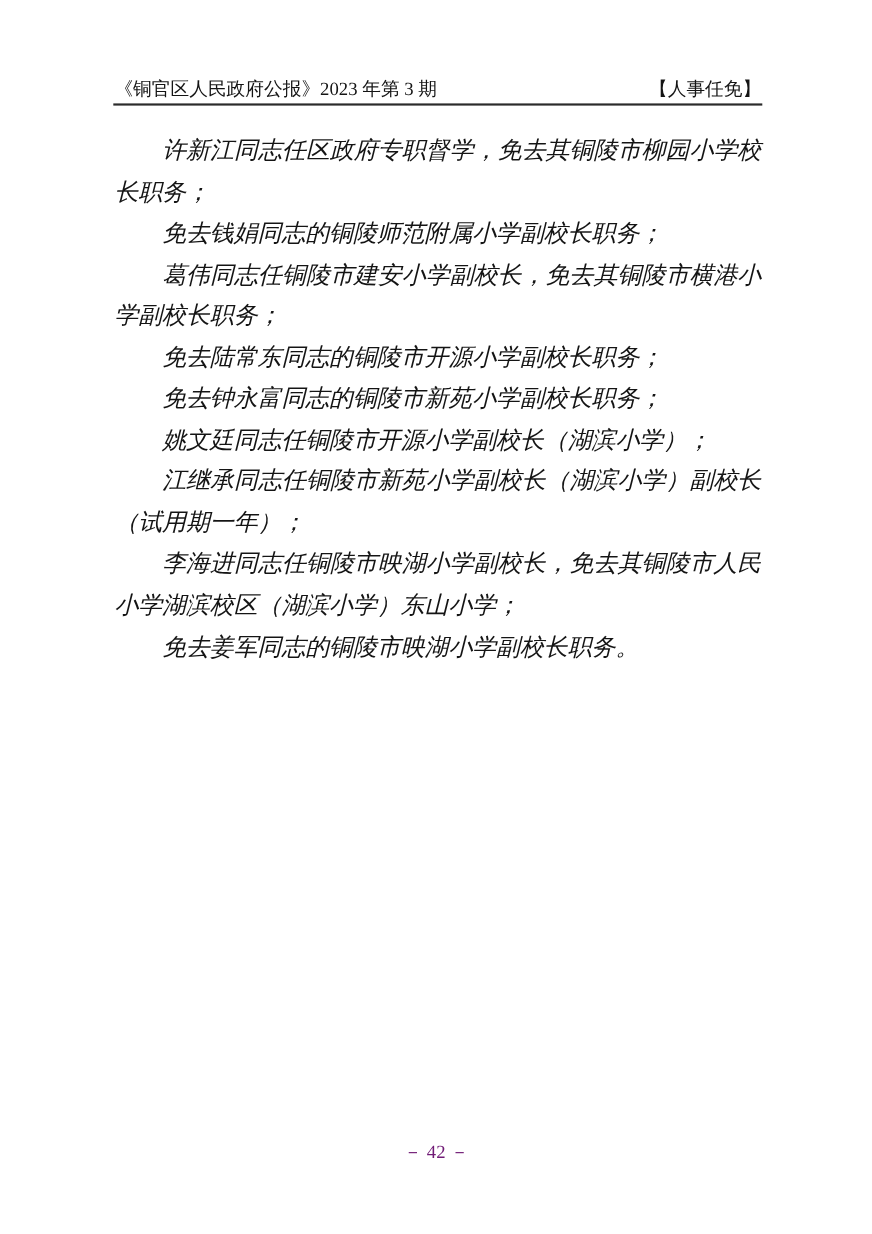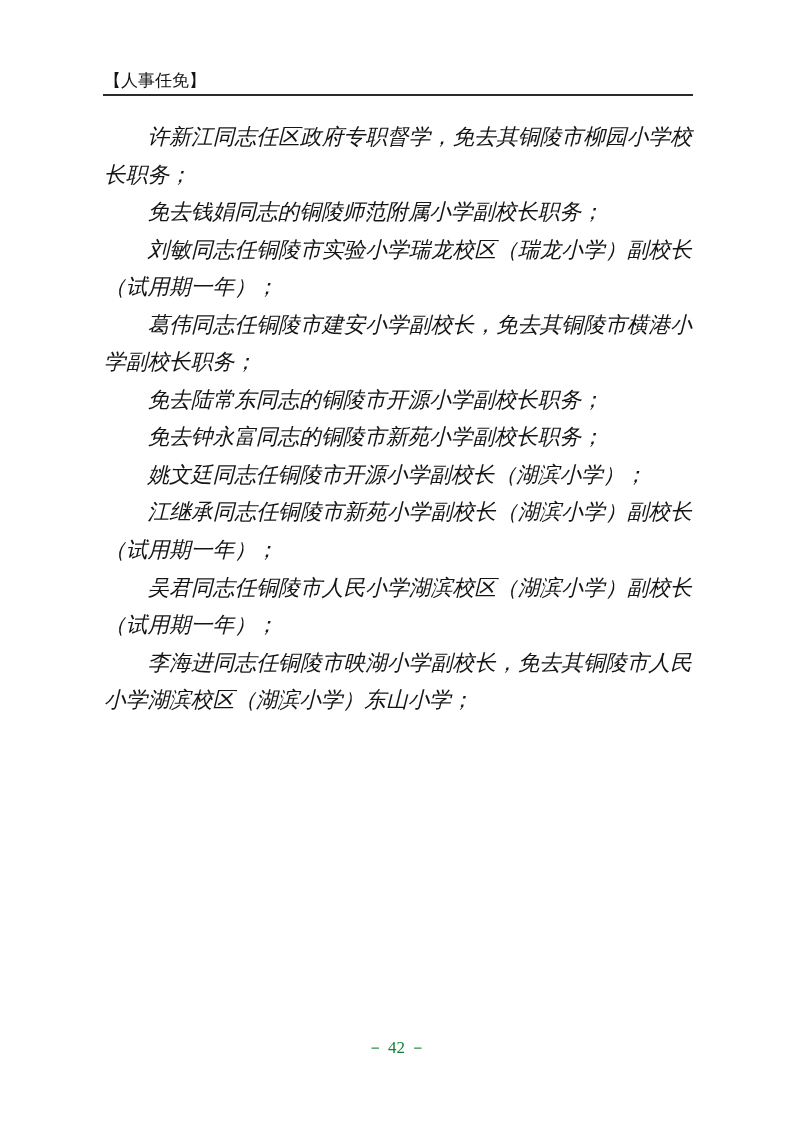--- a/index.html
+++ b/index.html
@@ -53,44 +53,44 @@
     font-style: italic;
   }
   .page-footer {
     position: absolute;
     top: 1036px;
     left: 0;
     width: 793px;
     text-align: center;
     font-size: 17px;
     line-height: 24px;
-    color: #15803d;
+    color: #701a75;
   }
 </style>
 </head>
 <body>
 
 <div class="page">
 
   <div class="page-header">
+    <span>《铜官区人民政府公报》2023 年第 3 期</span>
     <span>【人事任免】</span>
   </div>
 
   <div class="header-rule"></div>
 
   <div class="doc-body">
     <p>许新江同志任区政府专职督学，免去其铜陵市柳园小学校长职务；</p>
     <p>免去钱娟同志的铜陵师范附属小学副校长职务；</p>
-    <p>刘敏同志任铜陵市实验小学瑞龙校区（瑞龙小学）副校长（试用期一年）；</p>
     <p>葛伟同志任铜陵市建安小学副校长，免去其铜陵市横港小学副校长职务；</p>
     <p>免去陆常东同志的铜陵市开源小学副校长职务；</p>
     <p>免去钟永富同志的铜陵市新苑小学副校长职务；</p>
     <p>姚文廷同志任铜陵市开源小学副校长（湖滨小学）；</p>
     <p>江继承同志任铜陵市新苑小学副校长（湖滨小学）副校长（试用期一年）；</p>
-    <p>吴君同志任铜陵市人民小学湖滨校区（湖滨小学）副校长（试用期一年）；</p>
     <p>李海进同志任铜陵市映湖小学副校长，免去其铜陵市人民小学湖滨校区（湖滨小学）东山小学；</p>
+    <p>免去姜军同志的铜陵市映湖小学副校长职务。</p>
   </div>
 
   <div class="page-footer">
     <span>－ 42 －</span>
   </div>
 
 </div>
 
 </body></html>

